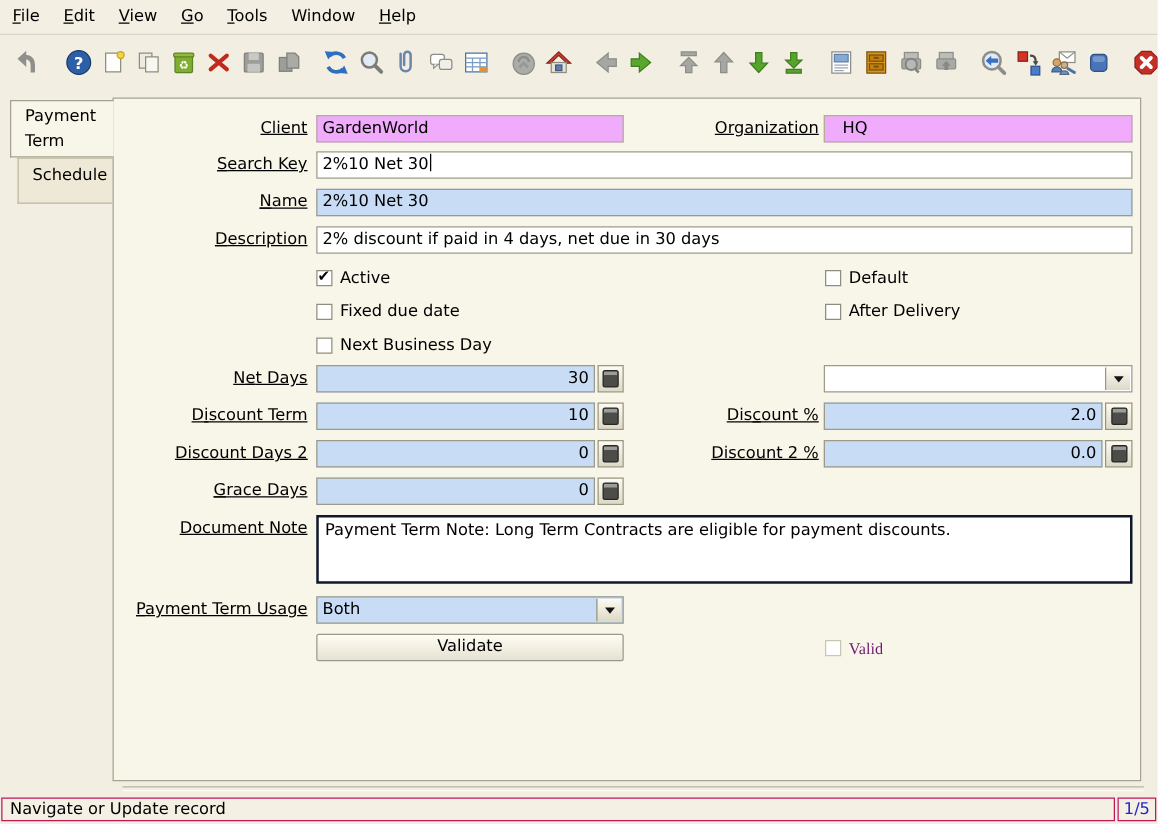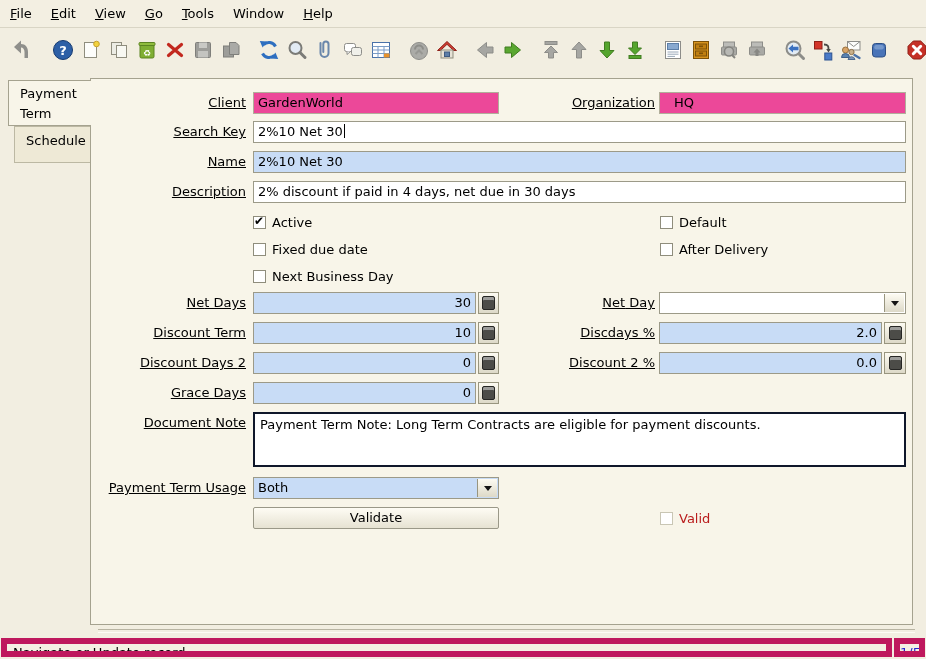--- a/index.html
+++ b/index.html
@@ -14,41 +14,41 @@
   .g0{margin-left:8px;}.g1{margin-left:16px;}.g2{margin-left:12px;}.gs{margin-left:2px;}
   
   .tab{position:absolute;box-sizing:border-box;cursor:default;}
   .tab-active{left:8px;top:80px;width:83px;height:46px;background:#f8f5e9;border:1px solid #a5a28f;border-right:none;z-index:3;padding:3px 0 0 11px;line-height:20px;}
   .tab-inactive{left:14px;top:126px;width:76px;height:37px;background:#eee9d6;border:1px solid #bcb8a3;border-right:none;z-index:1;padding:4px 0 0 11px;line-height:20px;}
   
   .panel{position:absolute;left:90px;top:78px;width:823px;height:547px;background:#f8f5e9;border:1px solid #a5a28f;box-sizing:border-box;z-index:2;}
   .panel-shadow{position:absolute;left:98px;top:629px;width:817px;height:2px;border-top:1px solid #b8b4a2;border-bottom:1px solid #fdfbf4;}
   .lbl{position:absolute;text-align:right;line-height:22px;white-space:nowrap;text-decoration:underline;}
   .fld{position:absolute;height:22px;line-height:20px;border:1px solid #9c9a88;background:#fff;padding:0 4px;box-sizing:border-box;white-space:nowrap;overflow:hidden;}
-  .ro{background:#ec4899;border-color:#b1ae9a;}
+  .ro{background:#f0abfc;border-color:#b1ae9a;}
   .mand{background:#c8dcf6;}
   .num{text-align:right;}
   .area{position:absolute;border:2px solid #0f172a;background:#fff;padding:2px 5px;box-sizing:border-box;line-height:17px;}
   .caret{display:inline-block;width:1px;height:14px;background:#000;vertical-align:-2px;margin-left:1px;}
   
   .spinbtn{position:absolute;width:21px;height:22px;box-sizing:border-box;border:1px solid #98957f;background:linear-gradient(#fdfbf2,#ddd9c8);display:flex;align-items:center;justify-content:center;}
   .calc{width:11px;height:12px;background:#4c4c48;border:1px solid #262624;border-radius:2px;box-shadow:inset 0 3px 0 rgba(255,255,255,.45);}
   .combo-arrow{position:absolute;right:1px;top:1px;width:19px;height:18px;border-left:1px solid #98957f;background:linear-gradient(#fdfbf2,#ddd9c8);display:flex;align-items:center;justify-content:center;}
   .dtri{width:0;height:0;border-left:4px solid transparent;border-right:4px solid transparent;border-top:5px solid #141414;}
   
   .cb{position:absolute;width:13px;height:13px;box-sizing:border-box;border:1px solid #8f8d7c;background:#fff;}
   .cb.checked::after{content:"✔";position:absolute;left:0px;top:-3px;font-size:12px;color:#000;}
   .cb.disabled{border-color:#c9c6b4;}
   .cblbl{position:absolute;line-height:20px;white-space:nowrap;}
-  .dis-text{color:#b91c1c;}
+  .dis-text{color:#701a75;font-family:Liberation Serif, serif;}
   
   .pushbtn{position:absolute;height:22px;box-sizing:border-box;border:1px solid #9a9888;border-radius:2px;background:linear-gradient(#fefcf4,#e6e2d2);text-align:center;line-height:20px;cursor:default;}
   
   .statusbar{position:absolute;left:0;top:636px;width:926px;height:23px;background:#f2eee1;}
-  .statusbox{position:absolute;top:2px;height:19px;box-sizing:border-box;border:6px solid #be185d;background:#f4f0e3;line-height:17px;white-space:nowrap;overflow:hidden;}
+  .statusbox{position:absolute;top:2px;height:19px;box-sizing:border-box;border:1px solid #be185d;background:#f4f0e3;line-height:17px;white-space:nowrap;overflow:hidden;}
   .status-msg{left:1px;width:891px;padding:0 6px;}
   .status-rec{left:894px;width:31px;text-align:center;color:#2323cc;}
   svg{display:block;}
 </style>
 </head>
 <body>
 
 <div class="app">
 
   <div class="menubar">
@@ -290,31 +290,30 @@
     <span class="cblbl" style="left:588px;top:161px;">After Delivery</span>
 
     <span class="cb" style="left:162px;top:191px;"></span>
     <span class="cblbl" style="left:181px;top:188px;">Next Business Day</span>
 
     <div class="lbl" style="left:4px;top:213px;width:151px;"><span>N</span><span class="mn">e</span><span>t Days</span></div>
     <div class="fld mand num" style="left:162px;top:213px;width:223px;">30</div>
     <span class="spinbtn" style="left:387px;top:213px;">
         <span class="calc"></span>
       </span>
-    <div class="lbl" style="left:424px;top:213px;width:140px;"><span>Ne</span><span class="mn">t</span><span> Day</span></div>
     <div class="fld" style="left:568px;top:213px;width:247px;"><span></span><span class="combo-arrow">
           <span class="dtri"></span>
         </span></div>
 
     <div class="lbl" style="left:4px;top:243px;width:151px;"><span>D</span><span class="mn">i</span><span>scount Term</span></div>
     <div class="fld mand num" style="left:162px;top:243px;width:223px;">10</div>
     <span class="spinbtn" style="left:387px;top:243px;">
         <span class="calc"></span>
       </span>
-    <div class="lbl" style="left:424px;top:243px;width:140px;"><span>Dis</span><span class="mn">c</span><span>days %</span></div>
+    <div class="lbl" style="left:424px;top:243px;width:140px;"><span>Dis</span><span class="mn">c</span><span>ount %</span></div>
     <div class="fld mand num" style="left:568px;top:243px;width:223px;padding-left:22px;">2.0</div>
     <span class="spinbtn" style="left:793px;top:243px;width:22px;">
         <span class="calc"></span>
       </span>
 
     <div class="lbl" style="left:4px;top:273px;width:151px;"><span>Discount Days </span><span class="mn">2</span><span></span></div>
     <div class="fld mand num" style="left:162px;top:273px;width:223px;">0</div>
     <span class="spinbtn" style="left:387px;top:273px;">
         <span class="calc"></span>
       </span>

